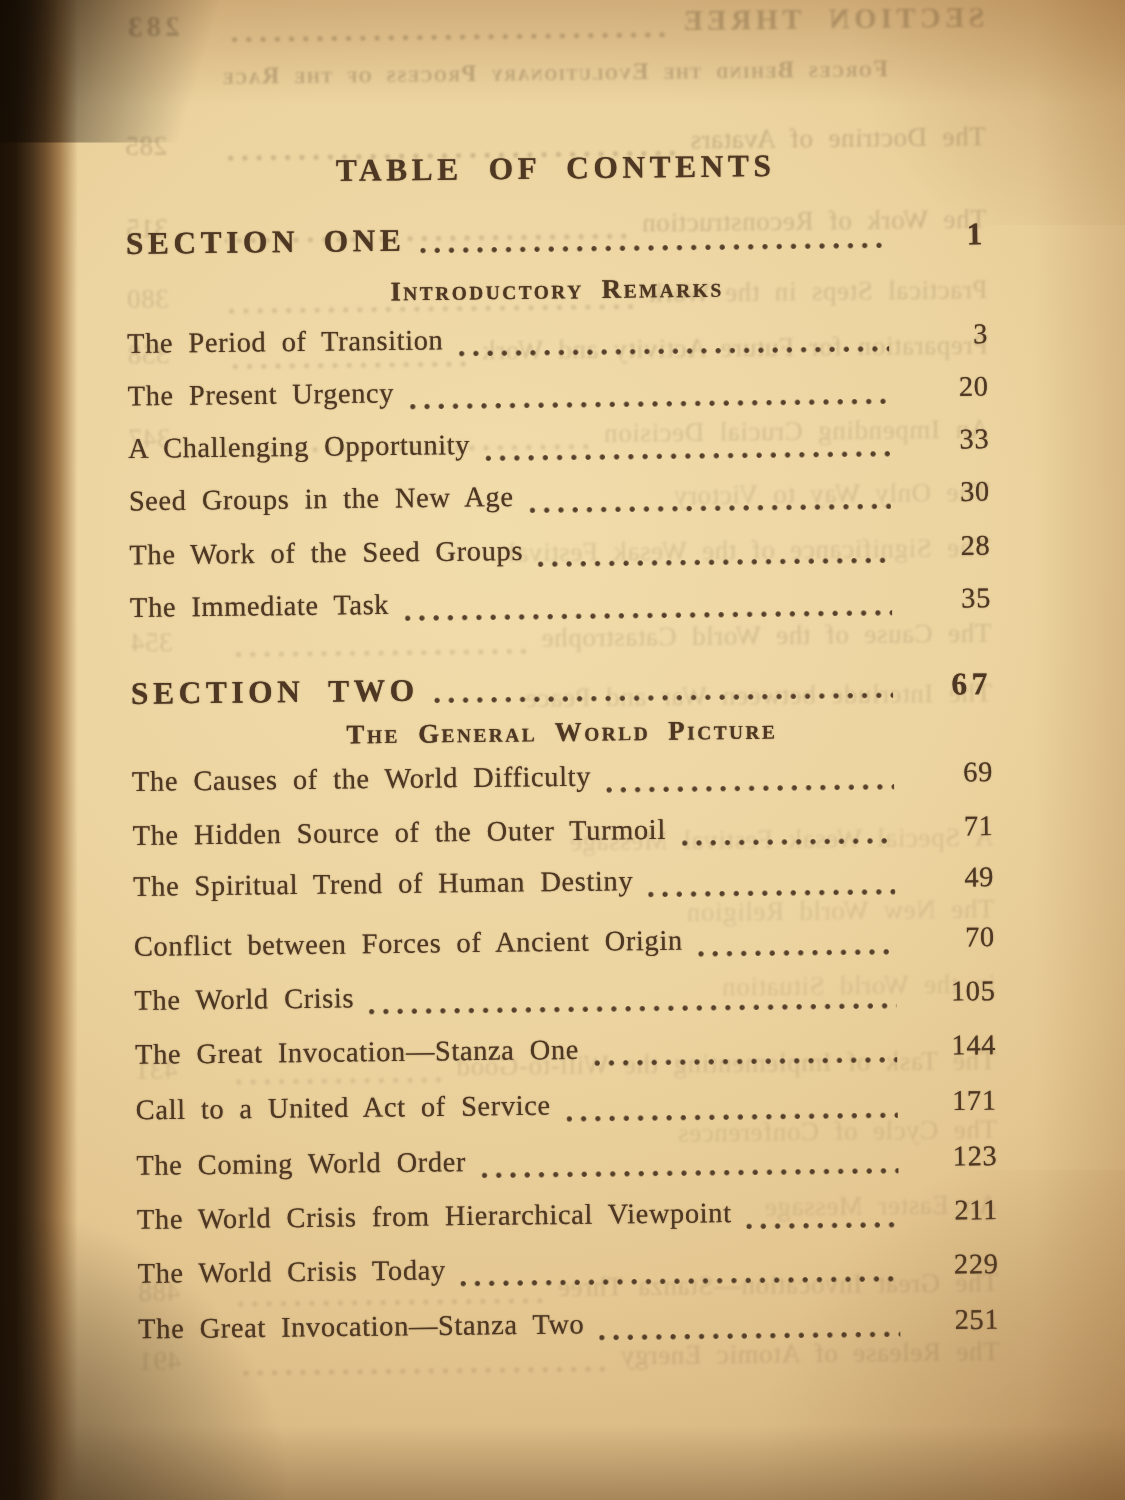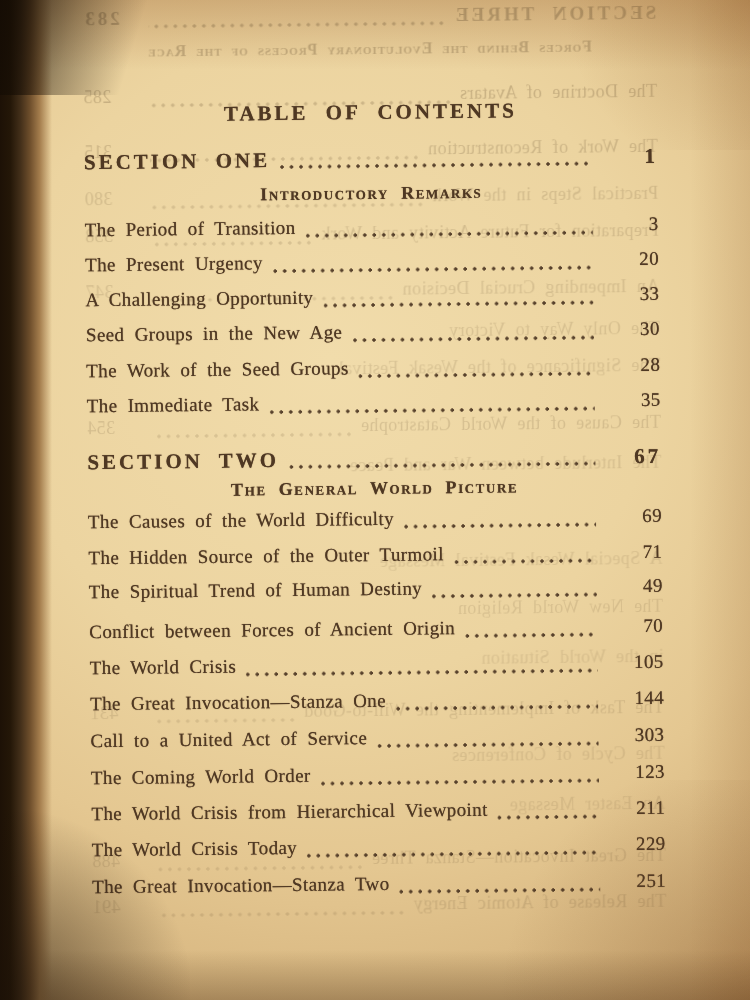--- a/index.html
+++ b/index.html
@@ -219,21 +219,21 @@
             <span class="pagenum">105</span>
           </div>
           <div class="row entry" style="top: 690px;">
             <span class="label">The Great Invocation—Stanza One</span>
             <span class="leader"></span>
             <span class="pagenum">144</span>
           </div>
           <div class="row entry" style="top: 727px;">
             <span class="label">Call to a United Act of Service</span>
             <span class="leader"></span>
-            <span class="pagenum">303</span>
+            <span class="pagenum">171</span>
           </div>
           <div class="row entry" style="top: 764px;">
             <span class="label">The Coming World Order</span>
             <span class="leader"></span>
             <span class="pagenum">123</span>
           </div>
           <div class="row entry" style="top: 800px;">
             <span class="label">The World Crisis from Hierarchical Viewpoint</span>
             <span class="leader"></span>
             <span class="pagenum">211</span>

